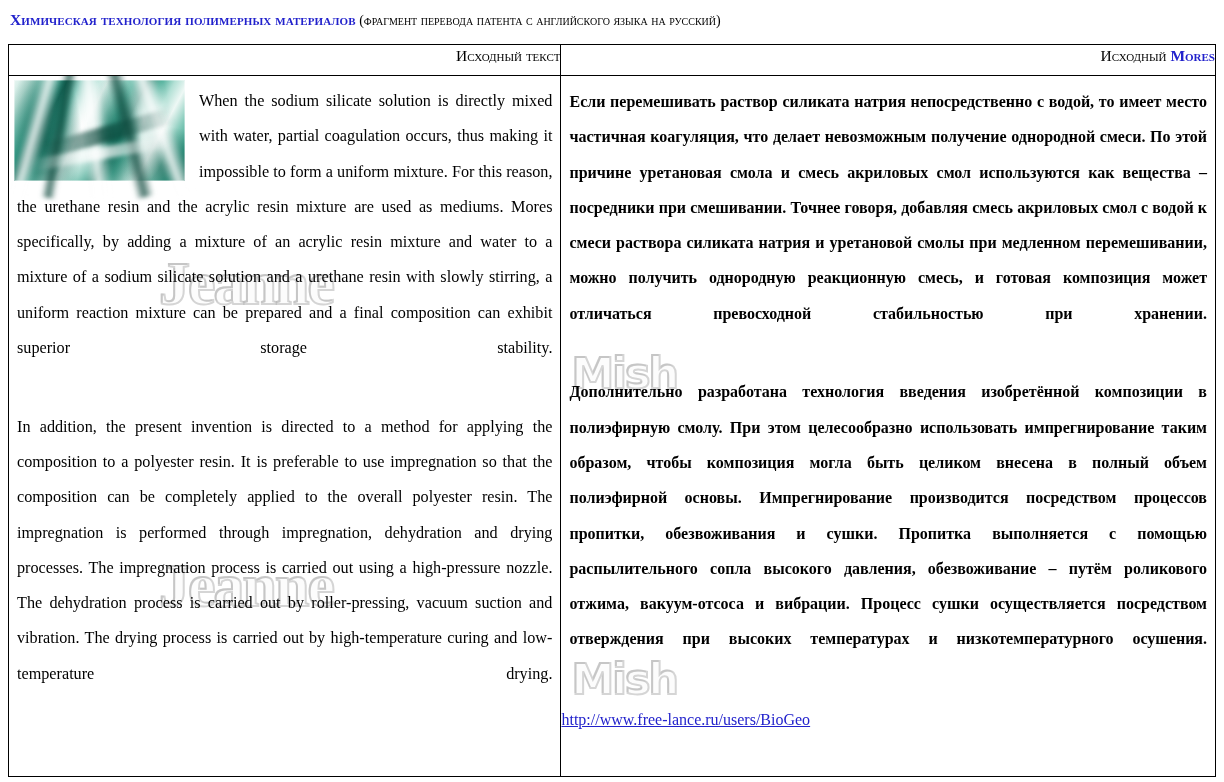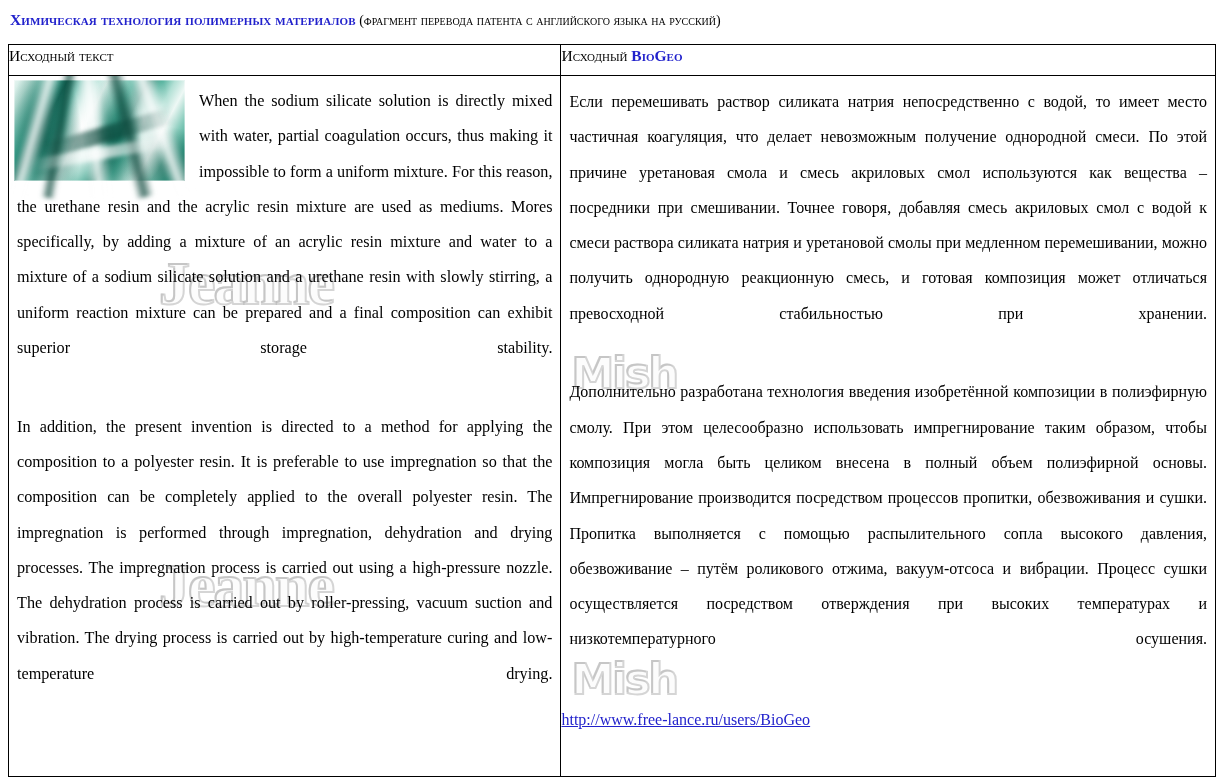--- a/index.html
+++ b/index.html
@@ -60,21 +60,21 @@
     padding: 0;
   }
   .col-left { width: 552px; }
   .col-right { width: 654px; }
 
   .hdr-cell {
     height: 30px;
     padding: 4px 8px 4px 8px;
     font-variant: small-caps;
     font-size: 15.5px;
-    text-align: left;
+    text-align: right;
     font-weight: normal;
     line-height: 22px;
   }
   .hdr-cell .brand {
     color: #2222cc;
     font-weight: bold;
   }
 
   .body-cell {
     padding: 6px 9px 4px 9px;
@@ -88,21 +88,21 @@
   .para {
     text-align: justify;
     text-justify: inter-word;
     font-size: 16.2px;
     line-height: 35.3px;
     margin: 8px;
     position: relative;
     z-index: 2;
     hyphens: none;
   }
-  .para.ru { font-size: 16.0px; line-height: 35.3px; }
+  .para.ru { font-size: 16.0px; line-height: 35.3px; font-weight: bold; }
   .para + .para { margin-top: 0px; }
 
   
   .para::after {
     content: "";
     display: inline-block;
     width: 100%;
   }
 
   
@@ -192,21 +192,21 @@
     <colgroup>
       <col class="col-left">
       <col class="col-right">
     </colgroup>
     <thead>
       <tr>
         <th class="hdr-cell">
           <span>Исходный текст</span>
         </th>
         <th class="hdr-cell">
-          <span>Исходный </span><span class="brand">BioGeo</span>
+          <span>Исходный </span><span class="brand">Mores</span>
         </th>
       </tr>
     </thead>
     <tbody>
       <tr>
 
         <td class="body-cell left">
 
           <div class="wm wm-jeanne wm-j1">Jeanne</div>
           <div class="wm wm-jeanne wm-j2">Jeanne</div>

